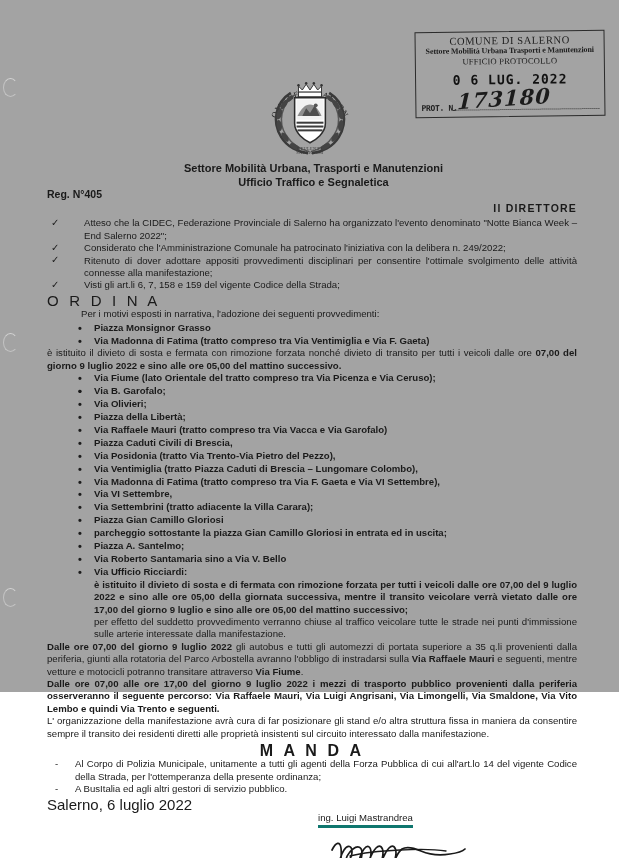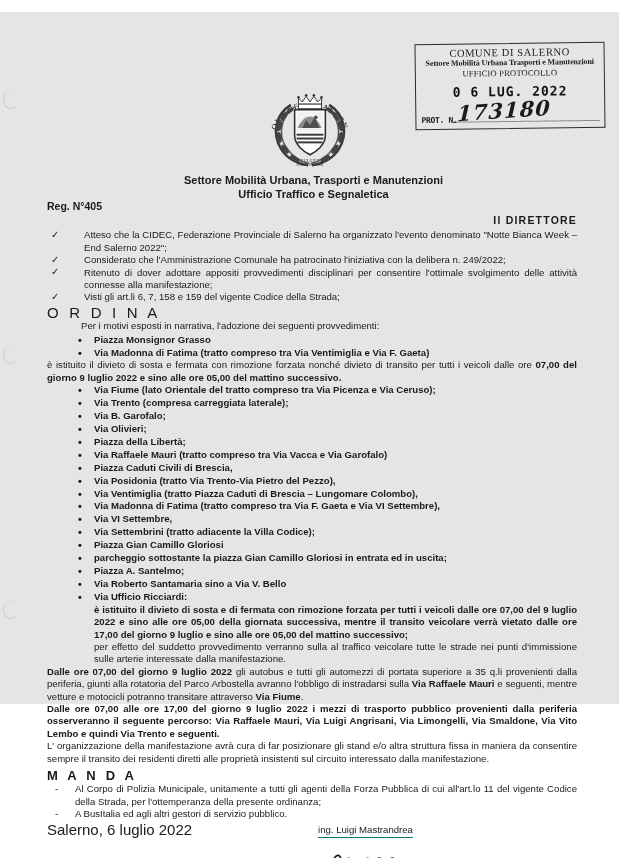--- a/index.html
+++ b/index.html
@@ -12,22 +12,21 @@
     height: 858px;
     position: relative;
     font-family: "Liberation Sans", sans-serif;
     color: #1a1a1a;
     overflow: hidden;
   }
   .page {
     position: relative;
     width: 619px;
     height: 692px;
-    background: #e5e5e5;
-    margin-top: 12px;
+    background: #a3a3a3;
   }
 
   
   .hole {
     position: absolute;
     left: 3px;
     width: 13px;
     height: 17px;
     border: 1.4px solid #c9c9c9;
     border-radius: 50%;
@@ -212,23 +211,23 @@
   .sub-para-indent {
     margin-left: 47px;
     text-align: justify;
     font-weight: normal;
   }
   b.bold { font-weight: bold; }
   .allbold { font-weight: bold; }
 
   .h-manda {
     margin: 5px 0 1px 0;
-    text-align: left;
-    font-weight: bold;
-    font-size: 13px;
+    text-align: center;
+    font-weight: bold;
+    font-size: 16px;
     letter-spacing: 3.2px;
   }
   ul.manda {
     list-style: none;
     margin: 0;
     padding: 0;
   }
   ul.manda > li {
     position: relative;
     padding-left: 28px;
@@ -250,21 +249,21 @@
     position: absolute;
     left: 318px;
     top: 812px;
     width: 210px;
     text-align: left;
     font-size: 9.6px;
     line-height: 12.5px;
   }
   .sig-name-underline {
     display: inline-block;
-    border-bottom: 1px solid #0f766e;
+    border-bottom: 3px solid #0f766e;
     padding-bottom: 0px;
   }
   .signature {
     position: absolute;
     left: 8px;
     top: 24px;
     width: 180px;
     height: 40px;
   }
 </style>
@@ -384,53 +383,53 @@
       </li>
       <li>
         <span class="dot">•</span>
         <span>Via Madonna di Fatima (tratto compreso tra Via Ventimiglia e Via F. Gaeta)</span>
       </li>
     </ul>
     <div class="sub-para"><span>è istituito il divieto di sosta e fermata con rimozione forzata nonché divieto di transito per tutti i veicoli dalle ore </span><b class="bold">07,00 del giorno 9 luglio 2022 e sino alle ore 05,00 del mattino successivo.</b></div>
 
     <ul class="streets">
       <li><span class="dot">•</span><span>Via Fiume (lato Orientale del tratto compreso tra Via Picenza e Via Ceruso);</span></li>
-      <li><span class="dot">•</span><span>Via Trento (compresa carreggiata laterale);</span></li>
+      <li><span class="dot">•</span></li>
       <li><span class="dot">•</span><span>Via B. Garofalo;</span></li>
       <li><span class="dot">•</span><span>Via Olivieri;</span></li>
       <li><span class="dot">•</span><span>Piazza della Libertà;</span></li>
       <li><span class="dot">•</span><span>Via Raffaele Mauri (tratto compreso tra Via Vacca e Via Garofalo)</span></li>
       <li><span class="dot">•</span><span>Piazza Caduti Civili di Brescia,</span></li>
       <li><span class="dot">•</span><span>Via Posidonia (tratto Via Trento-Via Pietro del Pezzo),</span></li>
       <li><span class="dot">•</span><span>Via Ventimiglia (tratto Piazza Caduti di Brescia – Lungomare Colombo),</span></li>
       <li><span class="dot">•</span><span>Via Madonna di Fatima (tratto compreso tra Via F. Gaeta e Via VI Settembre),</span></li>
       <li><span class="dot">•</span><span>Via VI Settembre,</span></li>
-      <li><span class="dot">•</span><span>Via Settembrini (tratto adiacente la Villa Codice);</span></li>
+      <li><span class="dot">•</span><span>Via Settembrini (tratto adiacente la Villa Carara);</span></li>
       <li><span class="dot">•</span><span>Piazza Gian Camillo Gloriosi</span></li>
       <li><span class="dot">•</span><span>parcheggio sottostante la piazza Gian Camillo Gloriosi in entrata ed in uscita;</span></li>
       <li><span class="dot">•</span><span>Piazza A. Santelmo;</span></li>
       <li><span class="dot">•</span><span>Via Roberto Santamaria sino a Via V. Bello</span></li>
       <li><span class="dot">•</span><span>Via Ufficio Ricciardi:</span></li>
     </ul>
 
     <div class="sub-para-indent allbold">è istituito il divieto di sosta e di fermata con rimozione forzata per tutti i veicoli dalle ore 07,00 del 9 luglio 2022 e sino alle ore 05,00 della giornata successiva, mentre il transito veicolare verrà vietato dalle ore 17,00 del giorno 9 luglio e sino alle ore 05,00 del mattino successivo;</div>
-    <div class="sub-para-indent">per effetto del suddetto provvedimento verranno sulla al traffico veicolare tutte le strade nei punti d'immissione sulle arterie interessate dalla manifestazione.</div>
+    <div class="sub-para-indent">per effetto del suddetto provvedimento verranno chiuse al traffico veicolare tutte le strade nei punti d'immissione sulle arterie interessate dalla manifestazione.</div>
 
     <div class="para"><b class="bold">Dalle ore 07,00 del giorno 9 luglio 2022</b><span> gli autobus e tutti gli automezzi di portata superiore a 35 q.li provenienti dalla periferia, giunti alla rotatoria del Parco Arbostella avranno l'obbligo di instradarsi sulla </span><b class="bold">Via Raffaele Mauri</b><span> e seguenti, mentre vetture e motocicli potranno transitare attraverso </span><b class="bold">Via Fiume</b><span>.</span></div>
 
     <div class="para allbold">Dalle ore 07,00 alle ore 17,00 del giorno 9 luglio 2022 i  mezzi di trasporto pubblico provenienti dalla periferia osserveranno il seguente percorso: Via Raffaele Mauri, Via Luigi Angrisani, Via Limongelli, Via Smaldone, Via Vito Lembo e quindi Via Trento e seguenti.</div>
 
     <div class="para">L' organizzazione della manifestazione avrà cura di far posizionare gli stand e/o altra struttura fissa in maniera da consentire sempre il transito dei residenti diretti alle proprietà insistenti sul circuito interessato dalla manifestazione.</div>
 
     <div class="h-manda">M A N D A</div>
 
     <ul class="manda">
       <li>
         <span class="dash">-</span>
-        <span>Al Corpo di Polizia Municipale, unitamente a tutti gli agenti della Forza Pubblica di cui all'art.lo 11 del vigente Codice della Strada, per l'ottemperanza della presente ordinanza;</span>
+        <span>Al Corpo di Polizia Municipale, unitamente a tutti gli agenti della Forza Pubblica di cui all'art.lo 14 del vigente Codice della Strada, per l'ottemperanza della presente ordinanza;</span>
       </li>
       <li>
         <span class="dash">-</span>
         <span>A BusItalia ed agli altri gestori di servizio pubblico.</span>
       </li>
     </ul>
 
     <div class="place-date">Salerno, 6 luglio 2022</div>
   </div>
 

